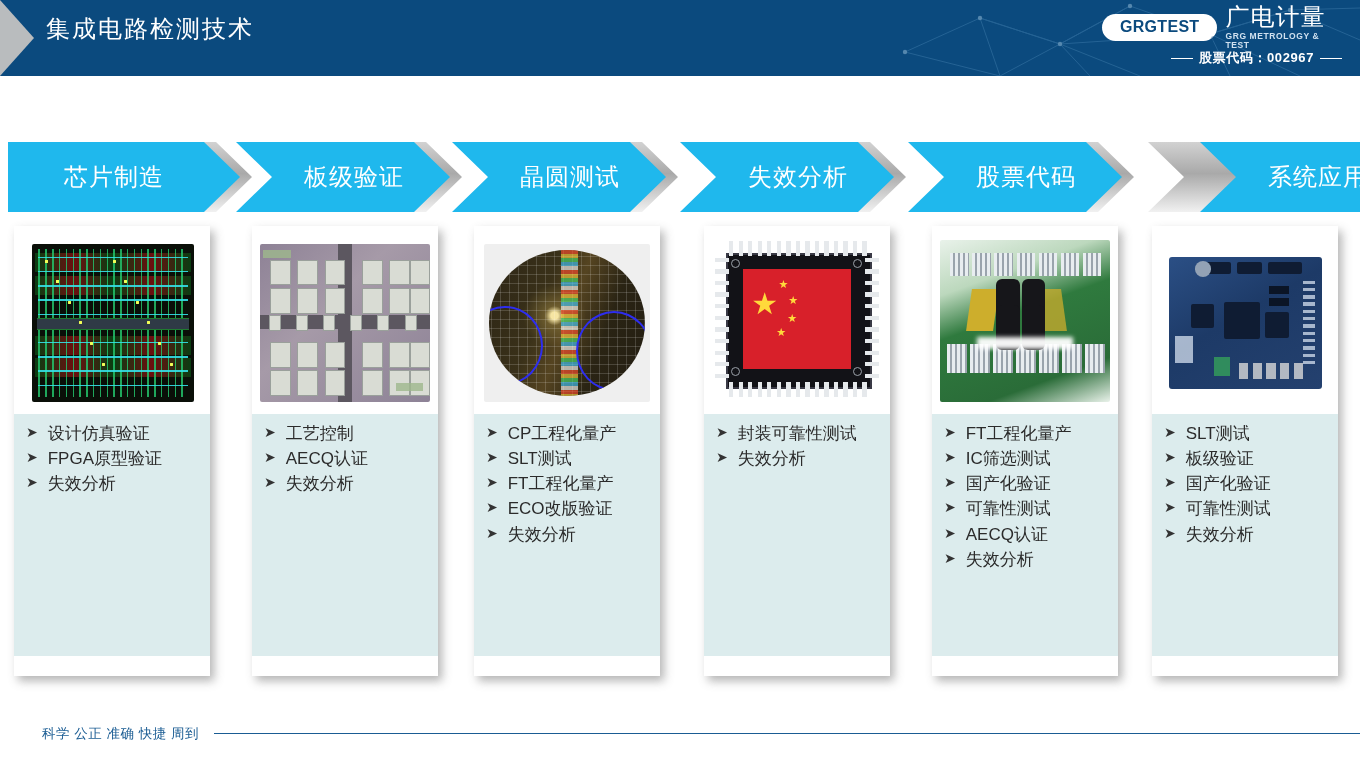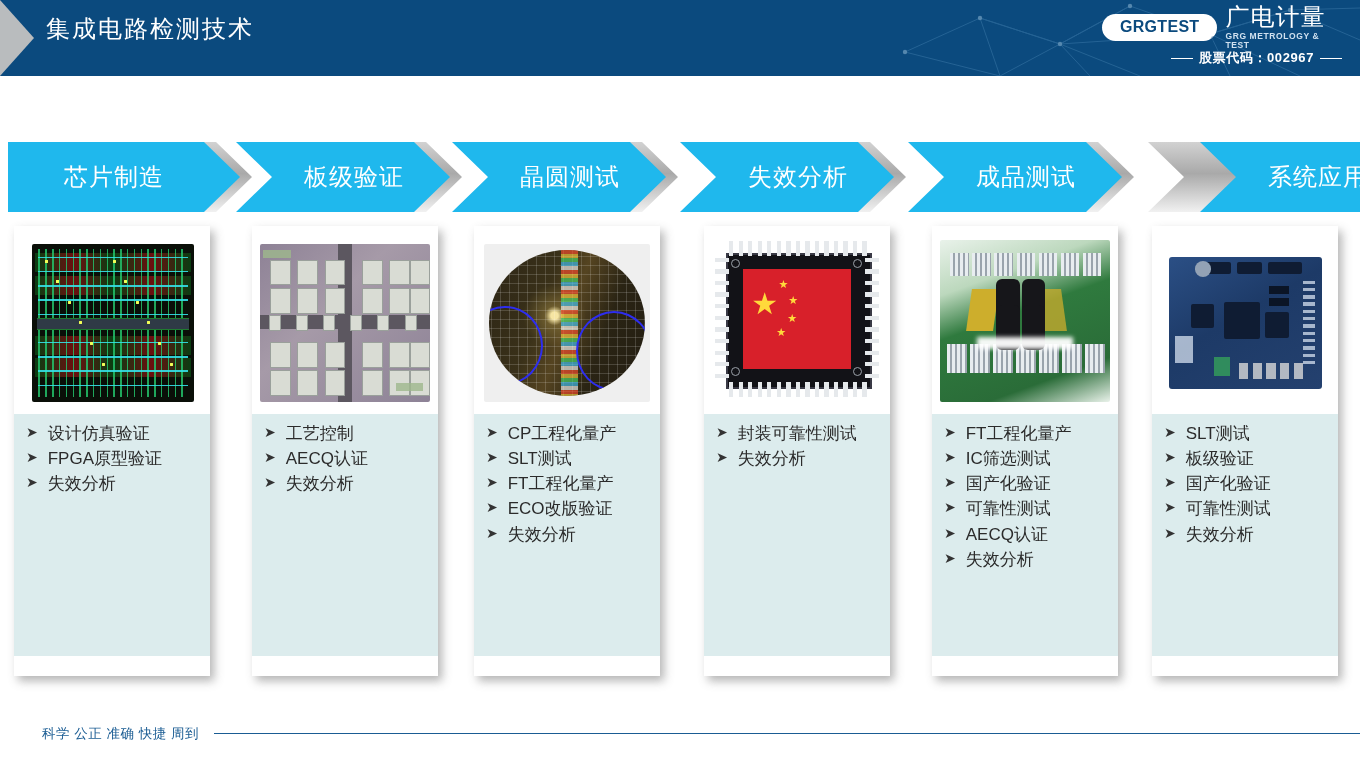--- a/index.html
+++ b/index.html
@@ -213,21 +213,21 @@
     <div class="chev-shadow" style="left: 464px; width: 214px; clip-path: polygon(0px 0px, calc(100% - 36px) 0px, 100% 50%, calc(100% - 36px) 100%, 0px 100%, 36px 50%);"></div>
     <div class="chev" style="left: 452px; width: 214px; clip-path: polygon(0px 0px, calc(100% - 36px) 0px, 100% 50%, calc(100% - 36px) 100%, 0px 100%, 36px 50%);">
       <span class="label" style="margin-left: 68px;">晶圆测试</span>
     </div>
     <div class="chev-shadow" style="left: 692px; width: 214px; clip-path: polygon(0px 0px, calc(100% - 36px) 0px, 100% 50%, calc(100% - 36px) 100%, 0px 100%, 36px 50%);"></div>
     <div class="chev" style="left: 680px; width: 214px; clip-path: polygon(0px 0px, calc(100% - 36px) 0px, 100% 50%, calc(100% - 36px) 100%, 0px 100%, 36px 50%);">
       <span class="label" style="margin-left: 68px;">失效分析</span>
     </div>
     <div class="chev-shadow" style="left: 920px; width: 214px; clip-path: polygon(0px 0px, calc(100% - 36px) 0px, 100% 50%, calc(100% - 36px) 100%, 0px 100%, 36px 50%);"></div>
     <div class="chev" style="left: 908px; width: 214px; clip-path: polygon(0px 0px, calc(100% - 36px) 0px, 100% 50%, calc(100% - 36px) 100%, 0px 100%, 36px 50%);">
-      <span class="label" style="margin-left: 68px;">成品测试</span>
+      <span class="label" style="margin-left: 68px;">股票代码</span>
     </div>
     <div class="chev-shadow" style="left: 1148px; width: 216px; clip-path: polygon(0px 0px, calc(100% - 36px) 0px, 100% 50%, calc(100% - 36px) 100%, 0px 100%, 36px 50%);"></div>
     <div class="chev" style="left: 1200px; width: 216px; clip-path: polygon(0px 0px, calc(100% - 36px) 0px, 100% 50%, calc(100% - 36px) 100%, 0px 100%, 36px 50%);">
       <span class="label" style="margin-left: 68px;">系统应用</span>
     </div>
   </div>
 
 <div id="cards">
     <div class="card" style="left: 14px; width: 196px; height: 450px;">
       <div class="card-img">

